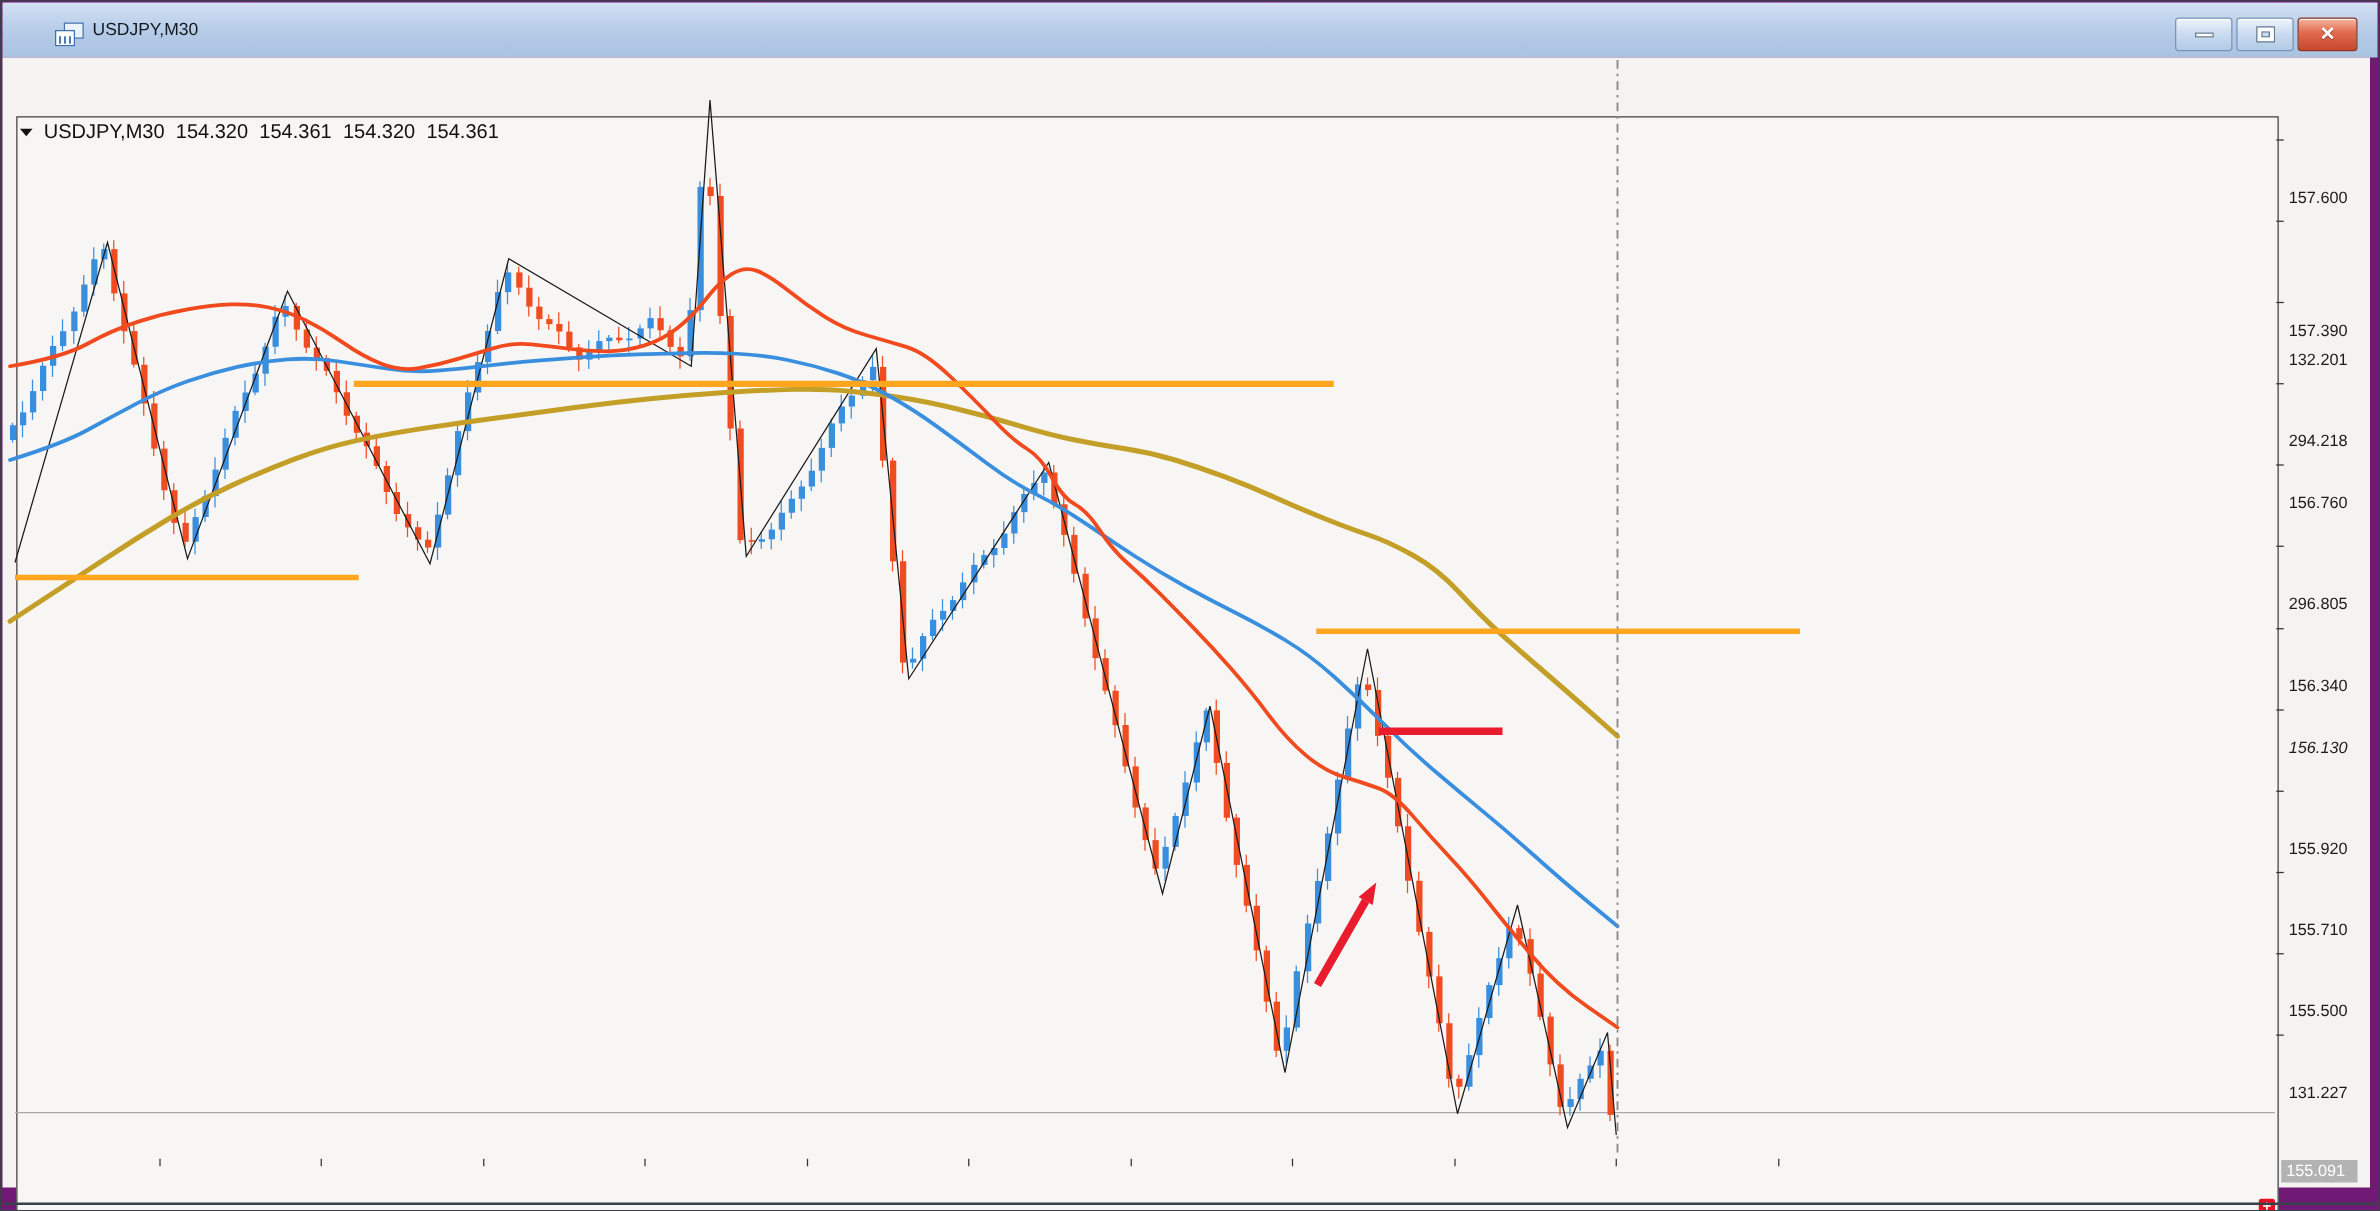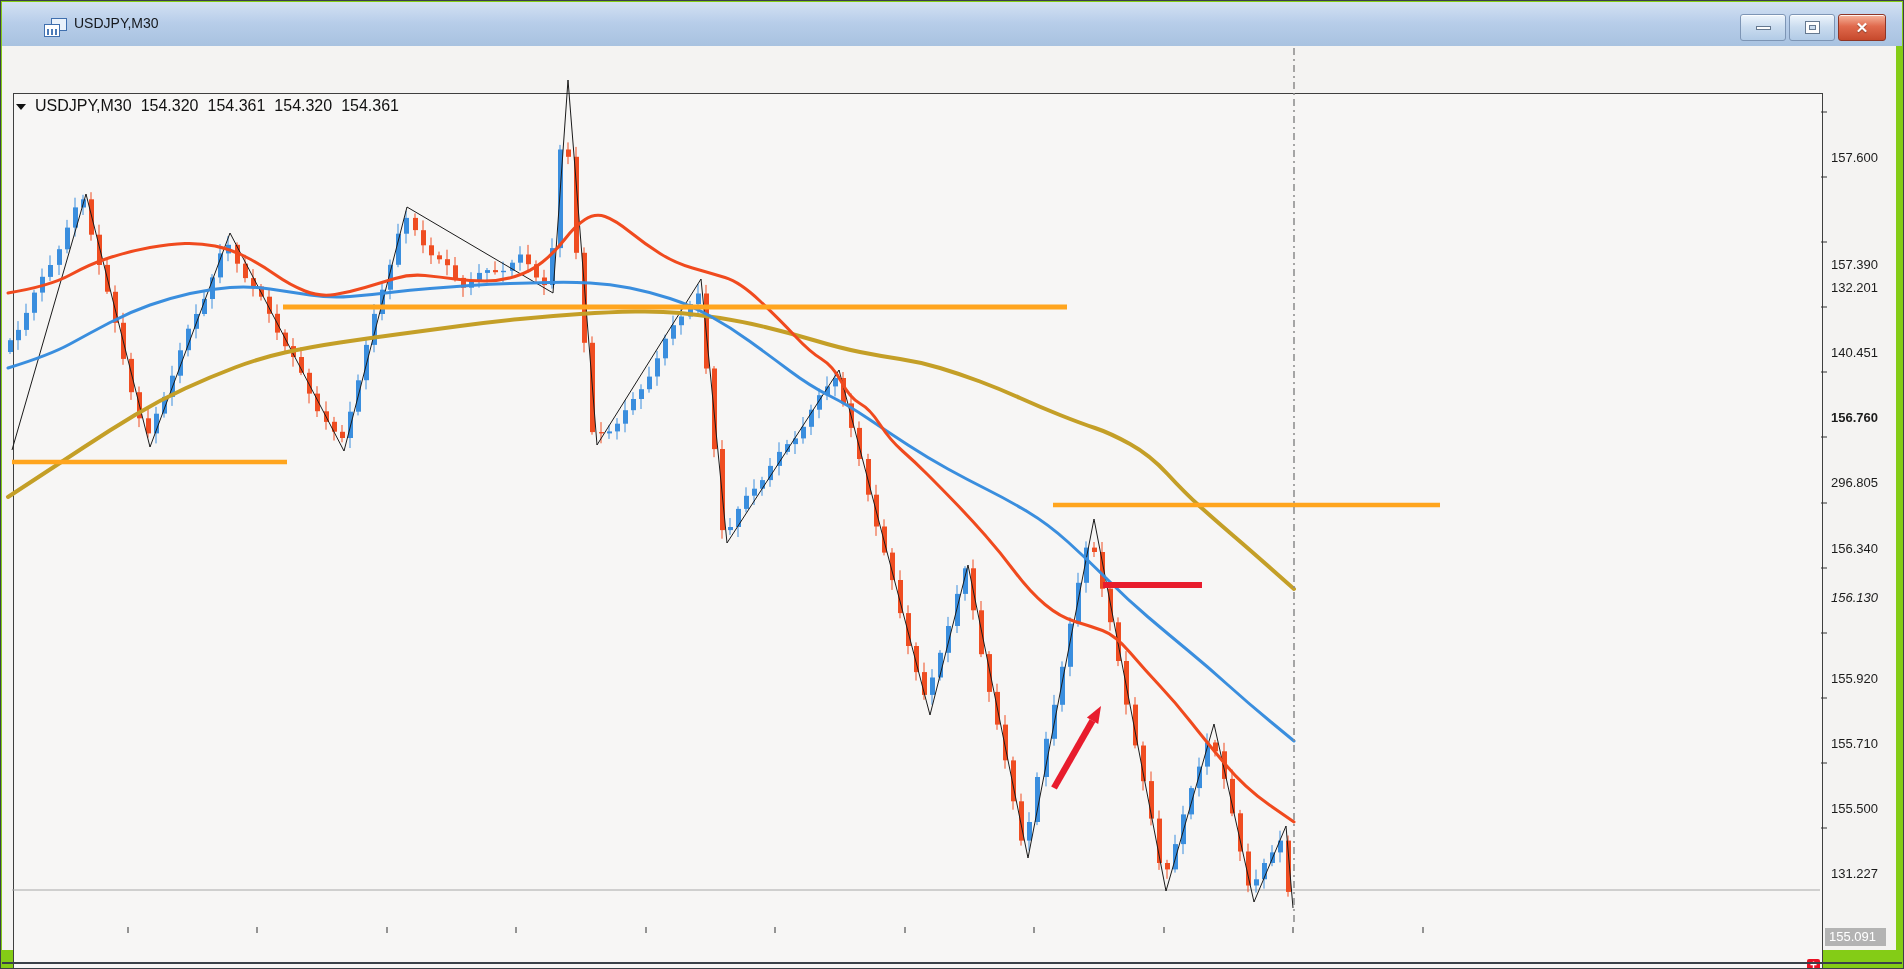--- a/index.html
+++ b/index.html
@@ -1,19 +1,19 @@
 <!DOCTYPE html>
 <html><head>
 <meta charset="utf-8">
 <style>
   * { margin:0; padding:0; box-sizing:border-box; }
   html,body { font-family:"Liberation Sans",sans-serif; }
   #window {
     position:relative; width:1904px; height:969px;
-    background:#84cc16; overflow:hidden;
+    background:#701a75; overflow:hidden;
   }
   #frame-edge { position:absolute; inset:0; border:1px solid #3b4048; pointer-events:none; z-index:50; }
   #bottom-accent { position:absolute; left:2px; right:2px; top:962px; height:2px; background:#3a4149; z-index:40; }
 
   
   #titlebar {
     position:absolute; left:2px; top:2px; right:2px; height:44px;
     background:linear-gradient(#d3e1f3, #b7cde9 48%, #a8c2e0);
   }
   #app-icon { position:absolute; left:42px; top:16px; width:24px; height:21px; }
@@ -102,22 +102,22 @@
     <div id="plot-border"></div>
 
     <div id="ohlc-header">
       <span class="tri"></span><span class="sym">USDJPY,M30</span><span class="val">154.320</span><span class="val">154.361</span><span class="val">154.320</span><span class="val">154.361</span>
     </div>
 
     <div id="price-axis">
         <div class="price-tick-label" style="top: 56px;">157.600</div>
         <div class="price-tick-label" style="top: 121px; margin-top: 42px;">157.390</div>
         <div class="price-tick-label" style="top: 186px;">132.201</div>
-        <div class="price-tick-label" style="top: 251px;">140.451</div>
-        <div class="price-tick-label" style="top: 316px; font-weight: bold;">156.760</div>
+        <div class="price-tick-label" style="top: 251px;">294.218</div>
+        <div class="price-tick-label" style="top: 300px;">156.760</div>
         <div class="price-tick-label" style="top: 381px;">296.805</div>
         <div class="price-tick-label" style="top: 447px;">156.340</div>
         <div class="price-tick-label" style="top: 496px; font-style: italic;">156.130</div>
         <div class="price-tick-label" style="top: 577px;">155.920</div>
         <div class="price-tick-label" style="top: 642px;">155.710</div>
         <div class="price-tick-label" style="top: 707px;">155.500</div>
         <div class="price-tick-label" style="top: 772px;">131.227</div>
       </div>
 
     <div id="price-marker" style="top: 882px;">155.091</div>

